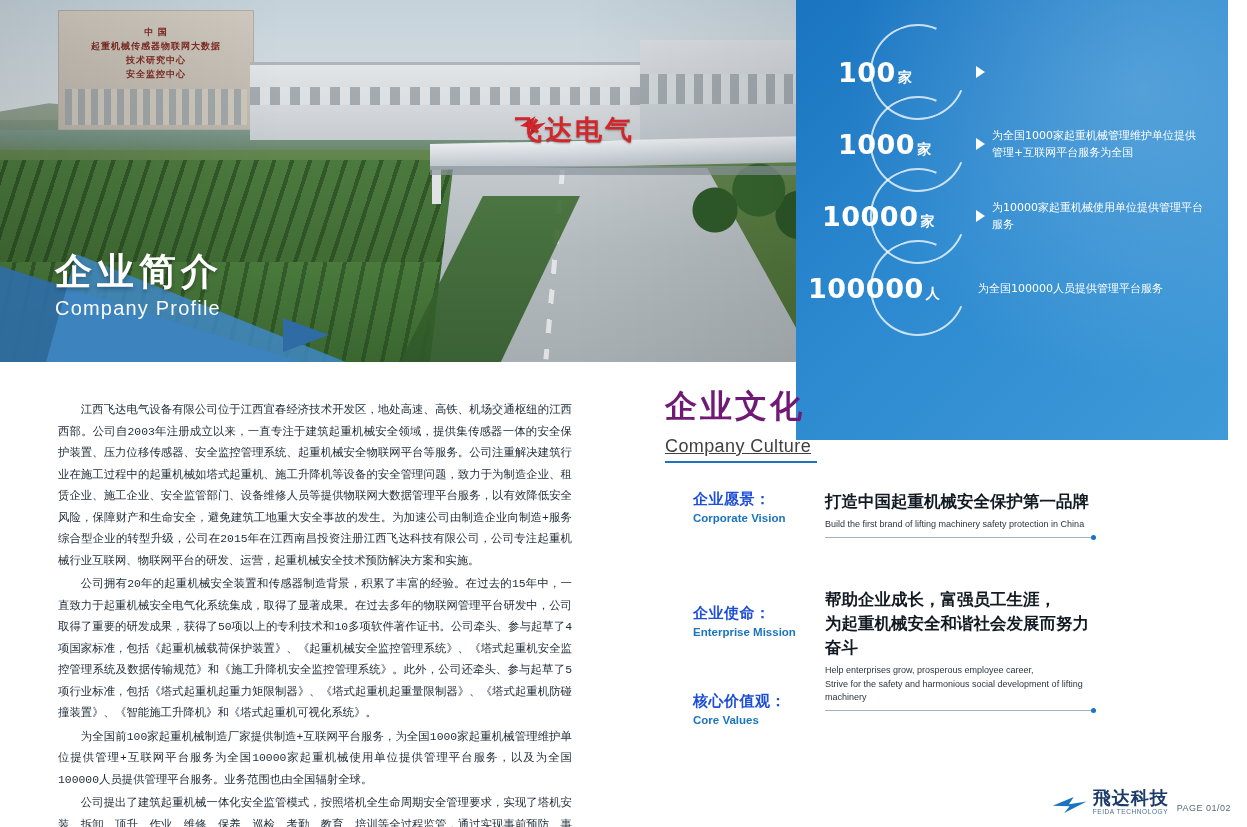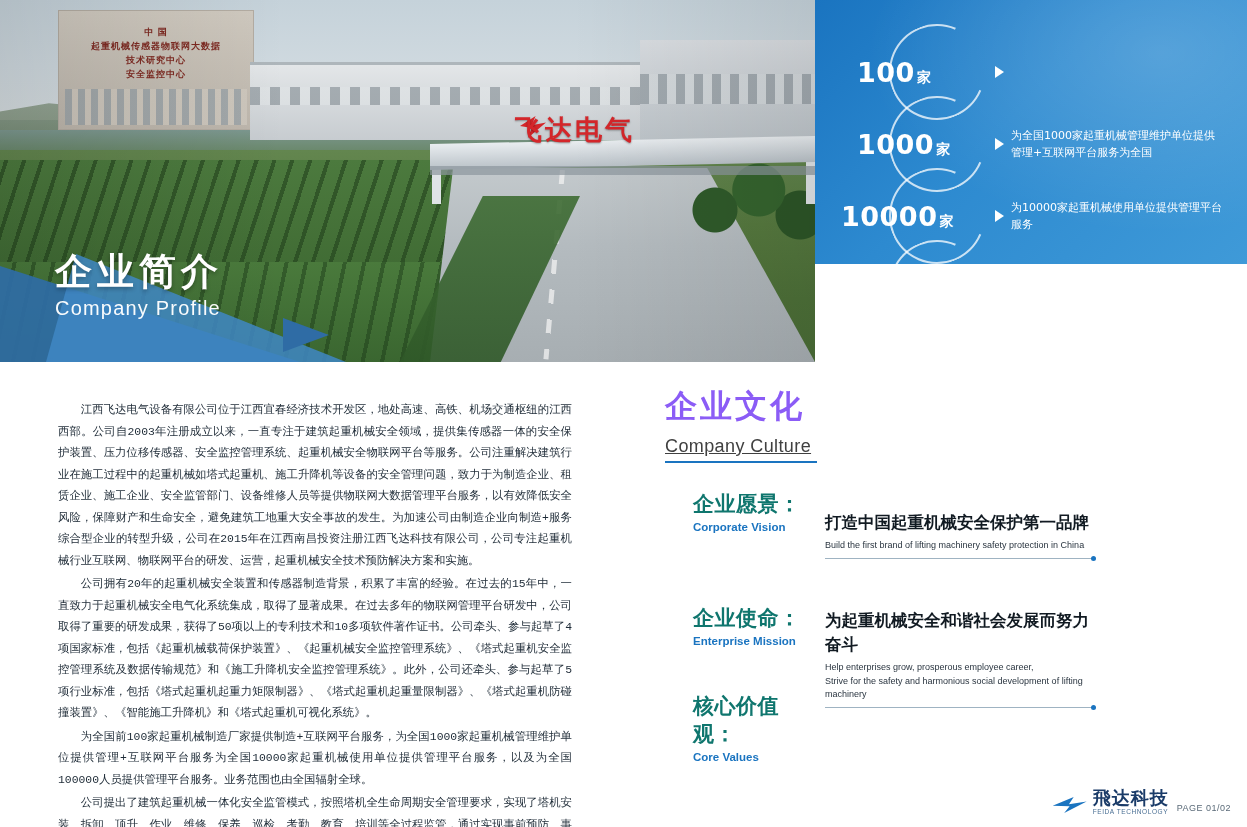--- a/index.html
+++ b/index.html
@@ -160,21 +160,21 @@
     font-family:"DejaVu Sans", sans-serif; line-height:1.15;
     text-shadow: 0 2px 4px rgba(0,0,0,.3);
   }
   .profile-title .en {
     font-size:20px; letter-spacing:1.2px; margin-top:3px; opacity:.97;
     font-family:"Liberation Sans", sans-serif;
   }
 
   
   .stats-panel {
-    position:absolute; left:815px; top:0; width:432px; height:264px;
+    position:absolute; left:796px; top:0; width:432px; height:440px;
     background: linear-gradient(135deg,#1a74c0 0%, #2d8ad0 45%, #3f9ad8 100%);
   }
   .stats-panel:before {
     content:""; position:absolute; left:0; top:0; width:100%; height:100%;
     background: radial-gradient(ellipse at 80% 20%, rgba(255,255,255,.18), rgba(255,255,255,0) 60%);
   }
   .stat-row { position:absolute; left:0; width:432px; display:flex; align-items:center; }
   .stat-ring {
     position:relative; width:96px; height:96px; margin-left:74px; flex:0 0 96px;
   }
@@ -210,44 +210,43 @@
     color:#1d2a36; font-size:11.4px; line-height:21.5px;
     text-align:justify; text-indent:2em; margin-bottom:2px;
     font-family:Liberation Mono, monospace;
   }
 
   
   .culture {
     position:absolute; left:665px; top:385px; width:540px;
   }
   .culture-title .cn {
-    color:#8b5cf6; font-size:32px; font-weight:bold; letter-spacing:3px;
+    color:#701a75; font-size:32px; font-weight:bold; letter-spacing:3px;
     font-family:"DejaVu Sans", sans-serif;
   }
   .culture-title .en {
     color:#404040; font-size:18px; letter-spacing:.4px; margin-top:7px;text-decoration:underline;
   }
   .culture-title .rule {
     width:152px; height:2px; background:#1a74c0; margin-top:4px;
   }
 
   .ci-block { position:absolute; display:flex; }
   .ci-left { width:118px; flex:0 0 118px; }
   .ci-left .cn {
-    color:#0f766e; font-size:21px; font-weight:bold; letter-spacing:.5px;
+    color:#1d4ed8; font-size:15px; font-weight:bold; letter-spacing:.5px;
     font-family:Liberation Sans, sans-serif;
   }
   .ci-left .en {
     color:#1a74c0; font-size:11.5px; font-weight:bold; margin-top:3px;
   }
   .ci-right { flex:1; padding-left:14px; }
   .ci-right .main {
     color:#111a22; font-size:16.5px; line-height:24px; font-weight:bold;
     font-family:"DejaVu Sans", sans-serif;
-    margin-top:21px;
   }
   .ci-right .main.thin { font-weight:normal; }
   .ci-right .sub {
     color:#2a3540; font-size:9px; line-height:13px; margin-top:4px;
   }
   .ci-rule {
     position:relative; height:1px; background:#9fb3c2; margin-top:6px;
   }
   .ci-rule:after {
     content:""; position:absolute; right:-3px; top:-2px;
@@ -403,20 +402,21 @@
       <div class="ci-rule"></div>
     </div>
   </div>
 
   <div class="ci-block" style="left:693px; top:588px; width:400px;">
     <div class="ci-left" style="padding-top:16px">
       <div class="cn">企业使命：</div>
       <div class="en">Enterprise Mission</div>
     </div>
     <div class="ci-right">
+      <div class="main">帮助企业成长，富强员工生涯，</div>
       <div class="main">为起重机械安全和谐社会发展而努力奋斗</div>
       <div class="sub">Help enterprises grow, prosperous employee career,</div>
       <div class="sub" style="margin-top:1px">Strive for the safety and harmonious social development of lifting machinery</div>
       <div class="ci-rule"></div>
     </div>
   </div>
 
   <div class="ci-block" style="left:693px; top:692px; width:400px;">
     <div class="ci-left">
       <div class="cn">核心价值观：</div>

